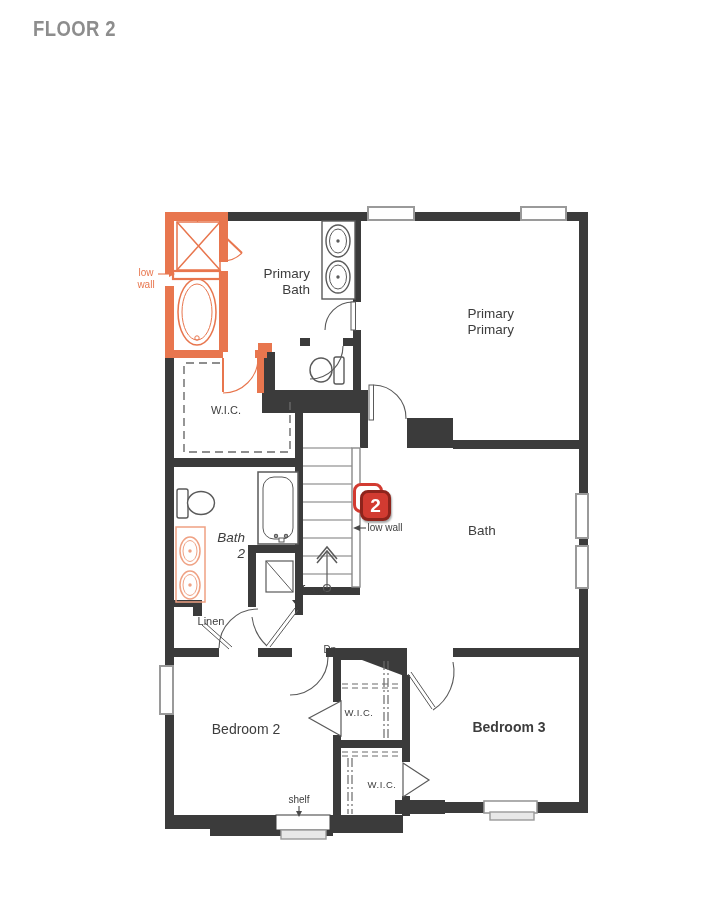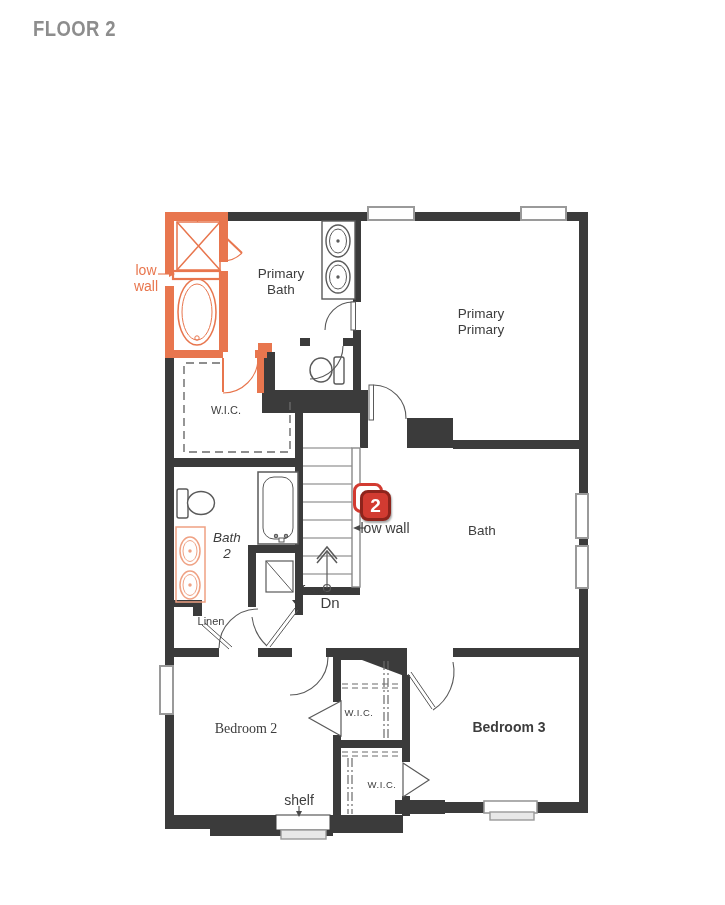--- a/index.html
+++ b/index.html
@@ -3,26 +3,26 @@
 <meta charset="utf-8">
 <style>
   html,body{margin:0;padding:0;background:#ffffff;}
   .page{position:relative;width:725px;height:905px;background:#fff;overflow:hidden;
         font-family:"Liberation Sans",sans-serif;padding-left:14px;}
   .plan-svg{position:absolute;left:0;top:0;}
   .title{position:absolute;left:33px;top:16px;font-size:22px;font-weight:bold;color:#8d8d8d;
          transform:scaleX(0.84);transform-origin:left center;letter-spacing:0.5px;}
   .lbl{position:absolute;transform:translate(-50%,-50%);color:#3d3d3d;text-align:center;
        line-height:1.2;}
-  .f135{font-size:13.5px;}
+  .f135{font-size:13.5px;text-align:right;}
   .f14{font-size:14px;}
   .f11{font-size:11px;}
   .f95{font-size:9.5px;letter-spacing:0.5px;}
-  .f9{font-size:15px;}
-  .f85{font-size:14px;}
+  .f9{font-size:10px;margin-top:47px;}
+  .f85{font-size:10px;}
   .wrap56{width:58px;}
   .wrap64{width:66px;}
   .wrap34{width:36px;}
   .orange-lbl{color:#e8764e;width:28px;line-height:1.15;}
   .fau-lbl{font-size:12px;letter-spacing:0.3px;margin-left:36px;}
   .badge-wrap{position:absolute;left:353px;top:483px;width:40px;height:42px;}
   .badge-back{position:absolute;left:0;top:0;width:24px;height:24px;border-radius:8px;
               background:#ffffff;border:3px solid #d23b31;}
   .badge-front{position:absolute;left:7px;top:7px;width:25px;height:25px;border-radius:8px;
                background:#d23b31;border:3px solid #8e241c;color:#ffffff;font-weight:bold;
@@ -196,21 +196,21 @@
       <path d="M299,817 l-3,-6 h6 Z" fill="#4a4a4a"></path>
     </g>
   </svg>
 
   <div class="lbl f135 wrap56" style="left:281px;top:282px;">Primary Bath</div>
   <div class="lbl f135 wrap64" style="left:481px;top:322px;">Primary Primary</div>
   <div class="lbl f11" style="left:226px;top:411px;">W.I.C.</div>
   <div class="lbl f135 wrap34" style="left:227px;top:546px;font-style:italic;">Bath 2</div>
   <div class="lbl f135" style="left:482px;top:531px;">Bath</div>
   <div class="lbl f11" style="left:211px;top:622px;">Linen</div>
-  <div class="lbl f14" style="left:246px;top:729px;font-family:Liberation Serif, serif;">Bedroom 2</div>
+  <div class="lbl f14" style="left:246px;top:729px;">Bedroom 2</div>
   <div class="lbl f14" style="left:509px;top:727px;font-weight:bold;">Bedroom 3</div>
   <div class="lbl f95" style="left:359px;top:713px;">W.I.C.</div>
   <div class="lbl f95" style="left:382px;top:785px;">W.I.C.</div>
 
   <div class="lbl f85 orange-lbl" style="left:146px;top:278px;">low wall</div>
   <div class="lbl f85" style="left:385px;top:528px;white-space:nowrap;">low wall</div>
   <div class="lbl f9" style="left:330px;top:603px;">Dn</div>
   <div class="lbl fau-lbl" style="left:280px;top:590px;">f.a.u.</div>
   <div class="lbl f85" style="left:299px;top:800px;">shelf</div>
 

